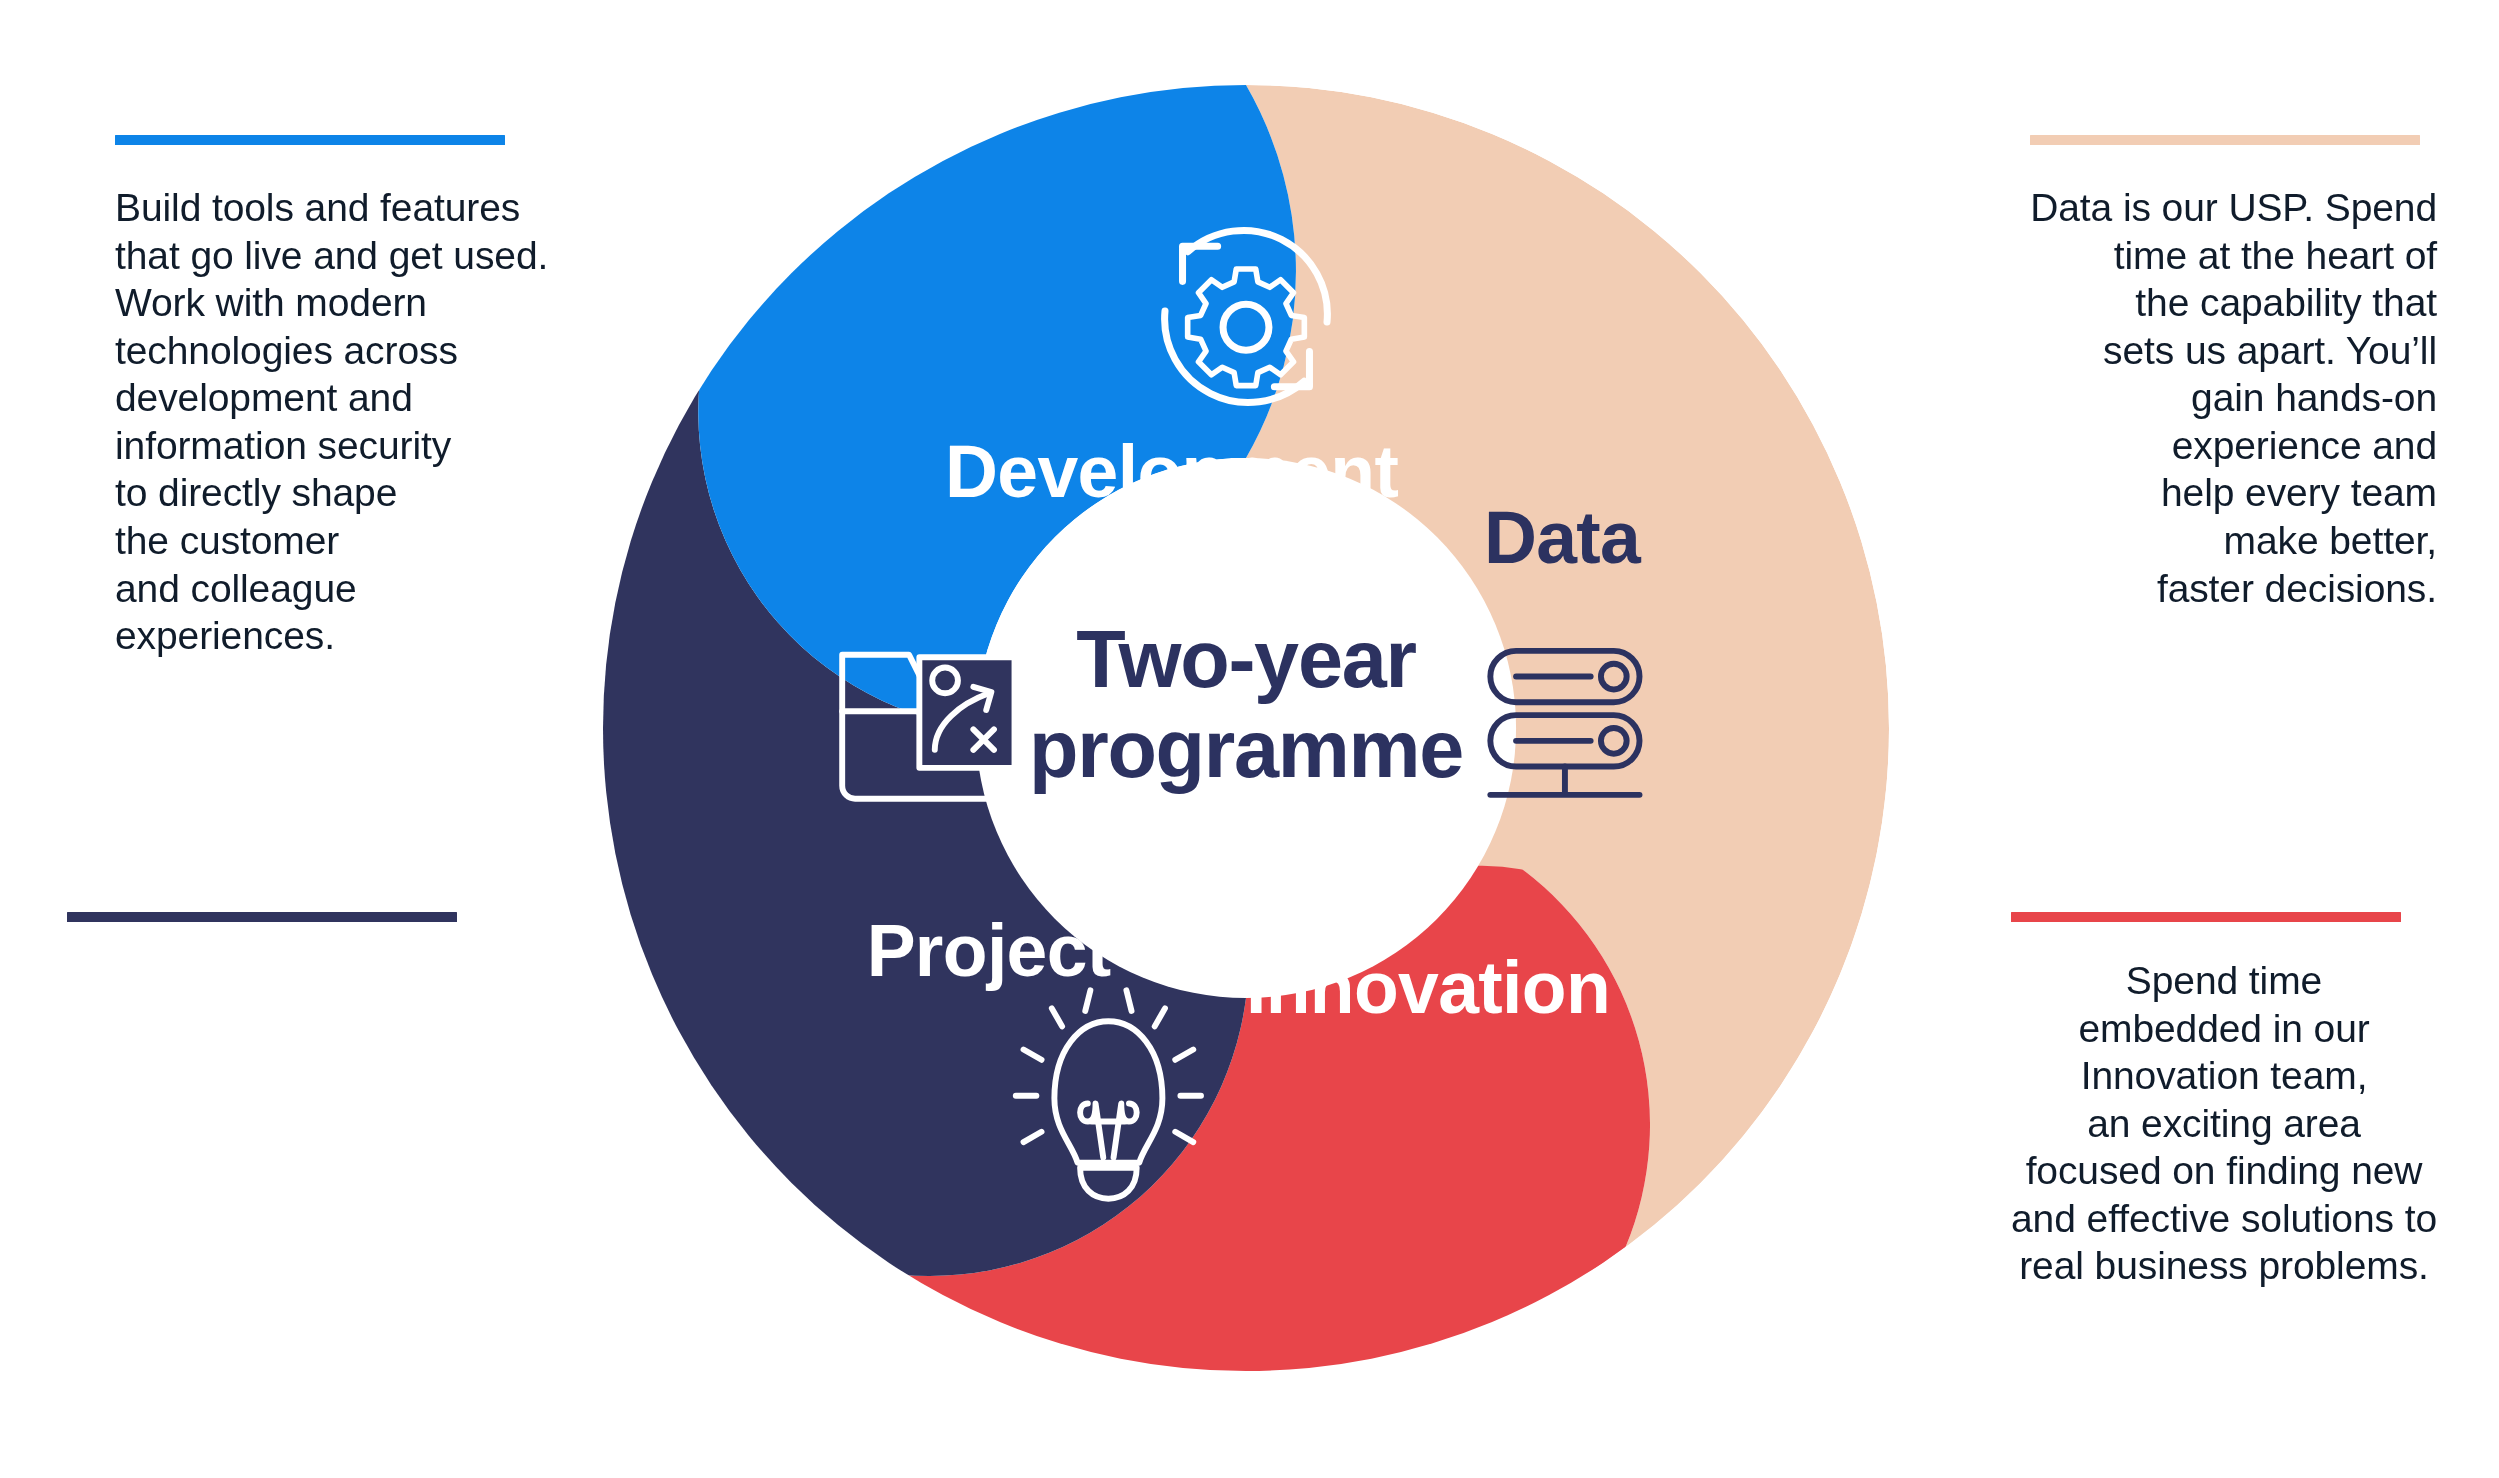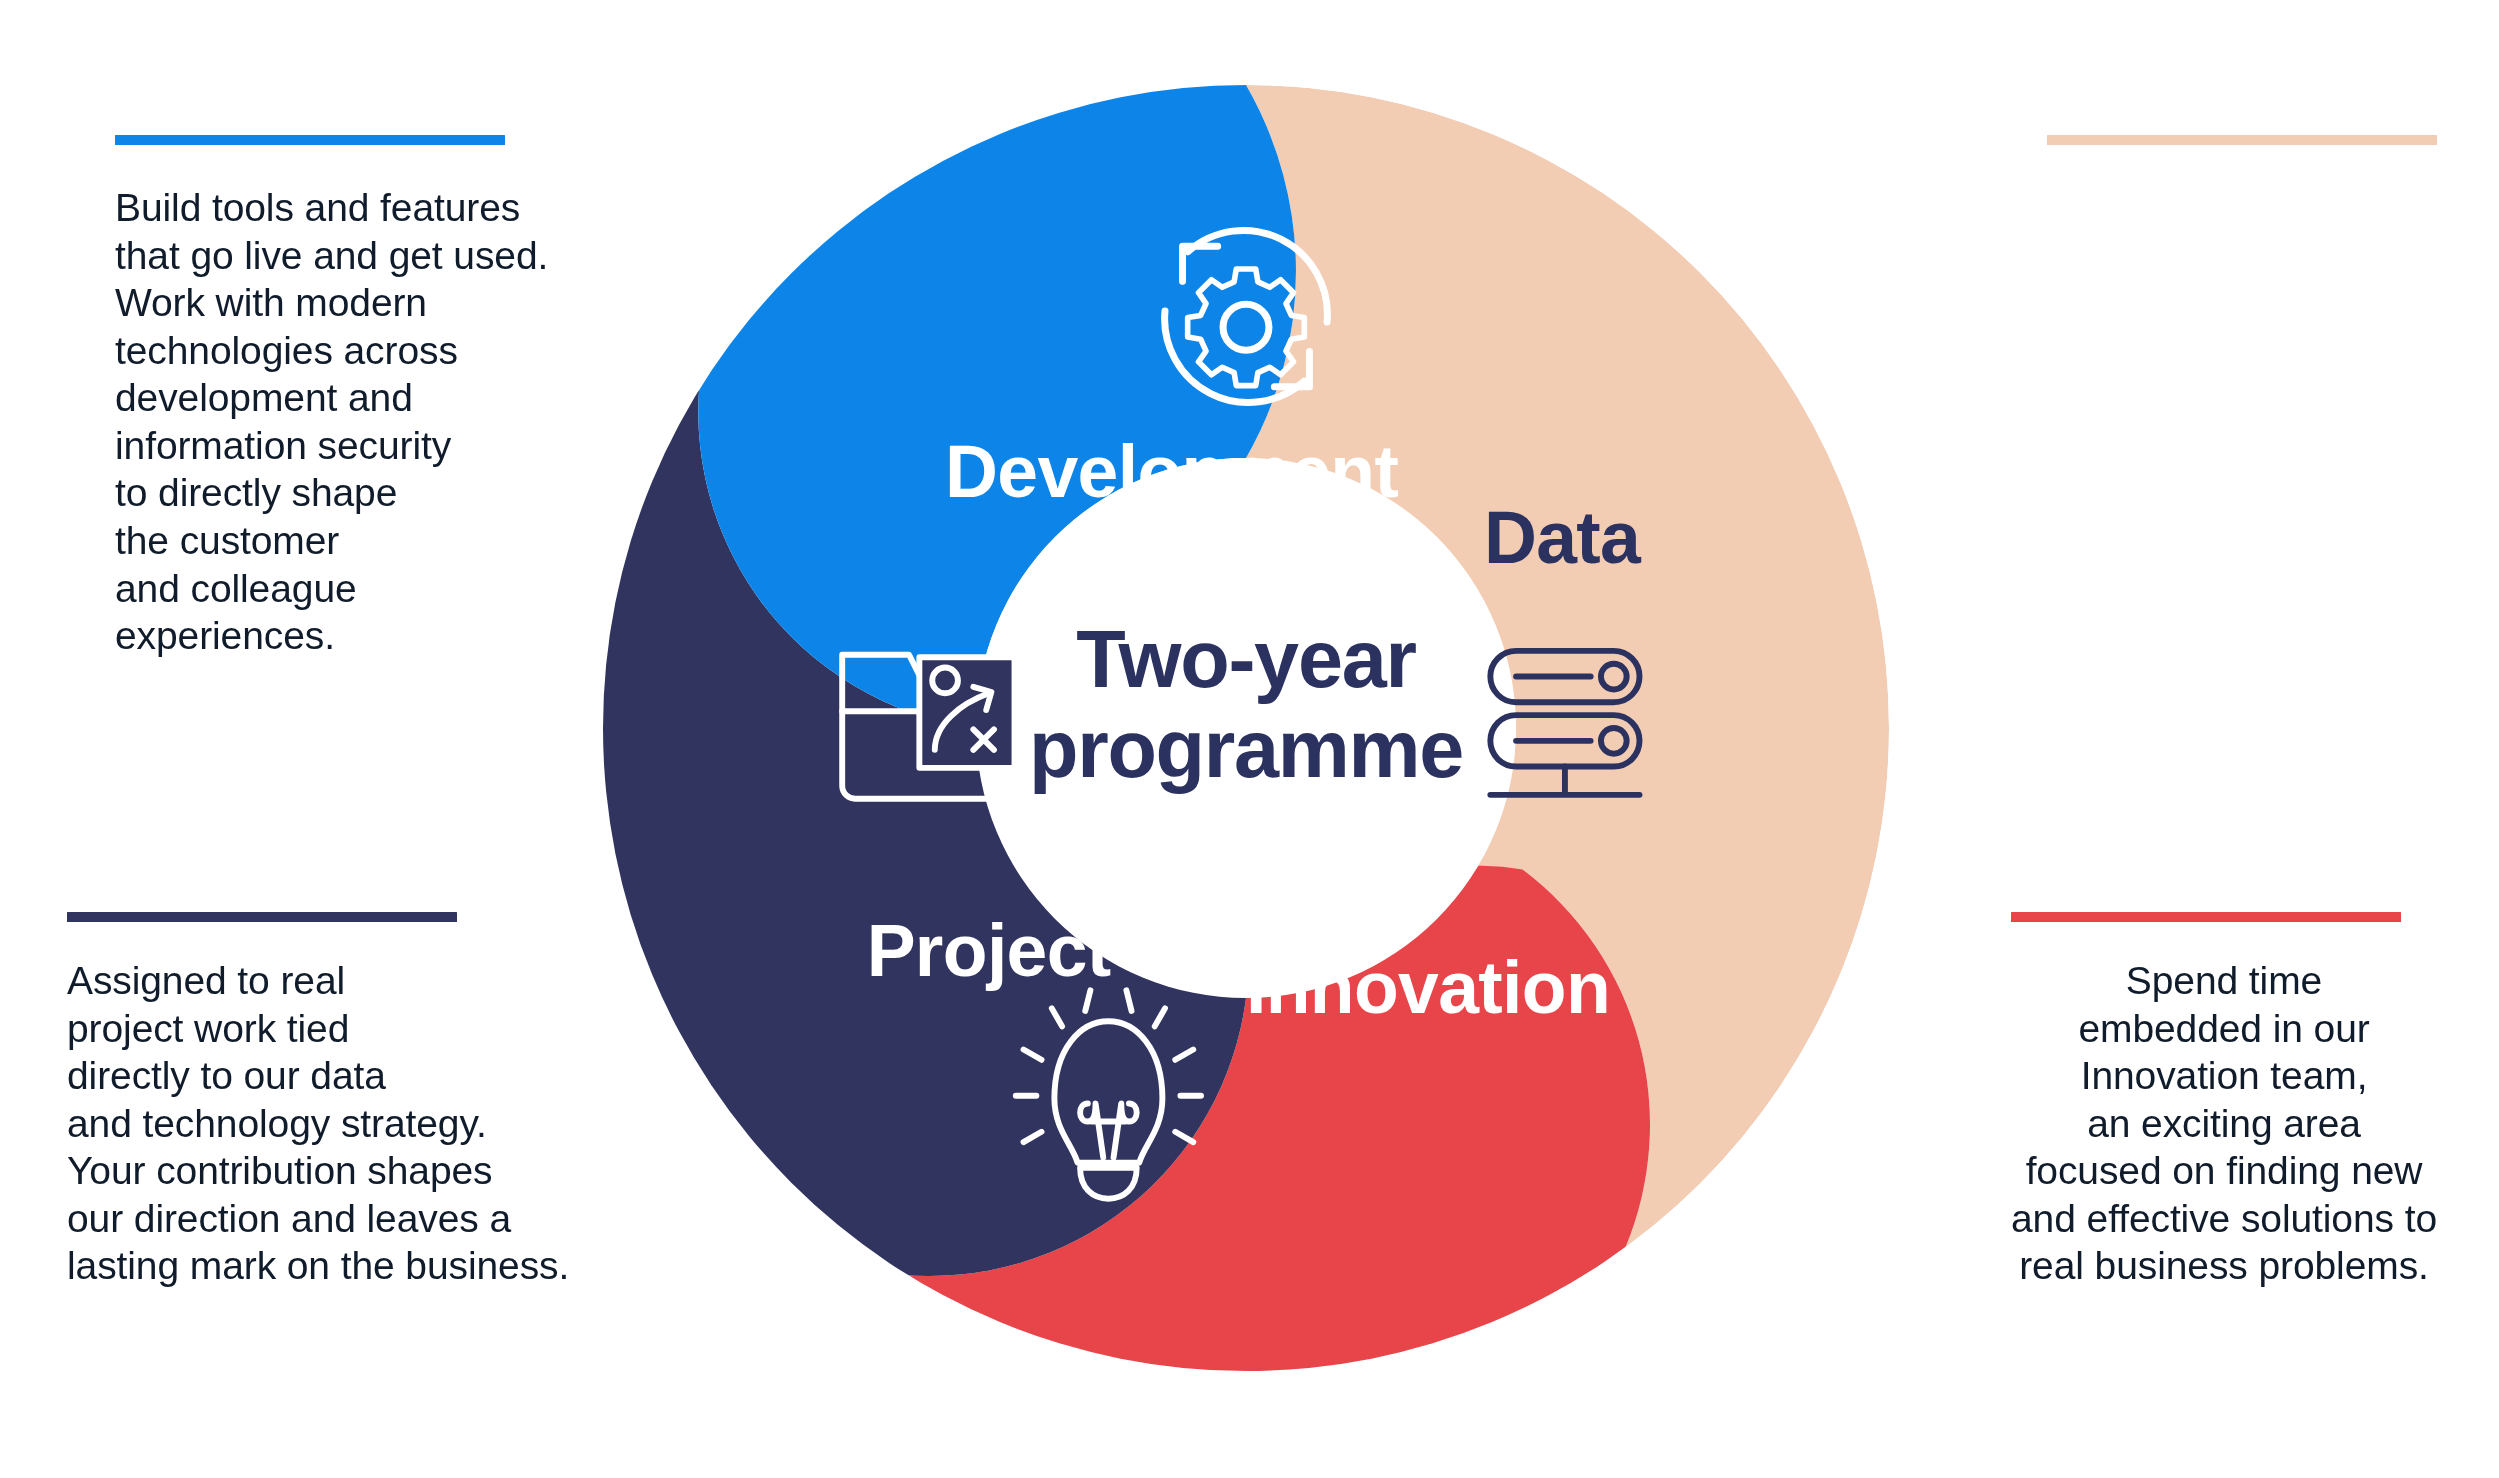--- a/index.html
+++ b/index.html
@@ -79,31 +79,33 @@
 development and
 information security
 to directly shape
 the customer
 and colleague
 experiences.</div>
 </div>
 
 <div class="panel" id="panel-bottom-left">
   <div class="accent-bar" style="background:#30345e"></div>
-  <div class="panel-text">Assigned to real
-project work tied
-directly to our data
-and technology strategy.
-Your contribution shapes
-our direction and leaves a
-lasting mark on the business.</div>
 </div>
 
 <div class="panel" id="panel-top-right">
   <div class="accent-bar" style="background:#f2cdb4"></div>
+  <div class="panel-text">Data is our USP. Spend
+time at the heart of
+the capability that
+sets us apart. You’ll
+gain hands-on
+experience and
+help every team
+make better,
+faster decisions.</div>
 </div>
 
 <div class="panel" id="panel-bottom-right">
   <div class="accent-bar" style="background:#e8454a"></div>
   <div class="panel-text">Spend time
 embedded in our
 Innovation team,
 an exciting area
 focused on finding new
 and effective solutions to

